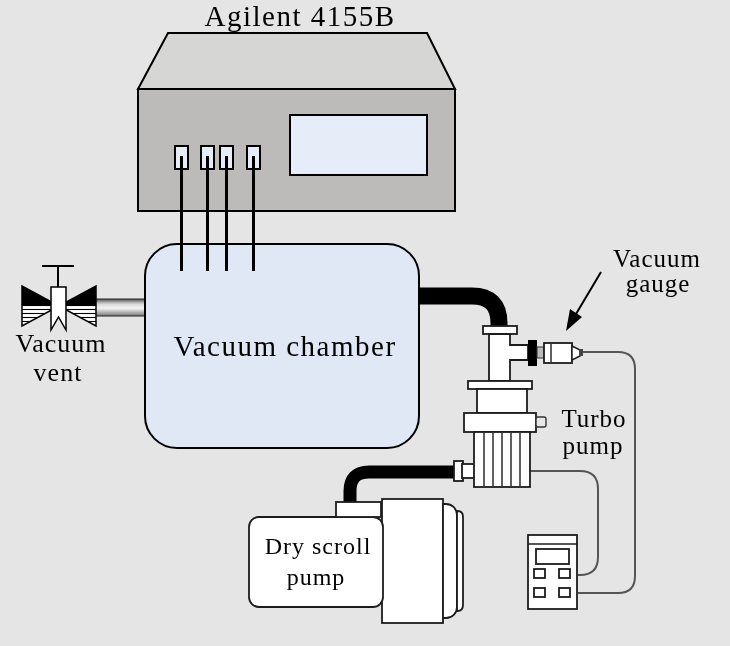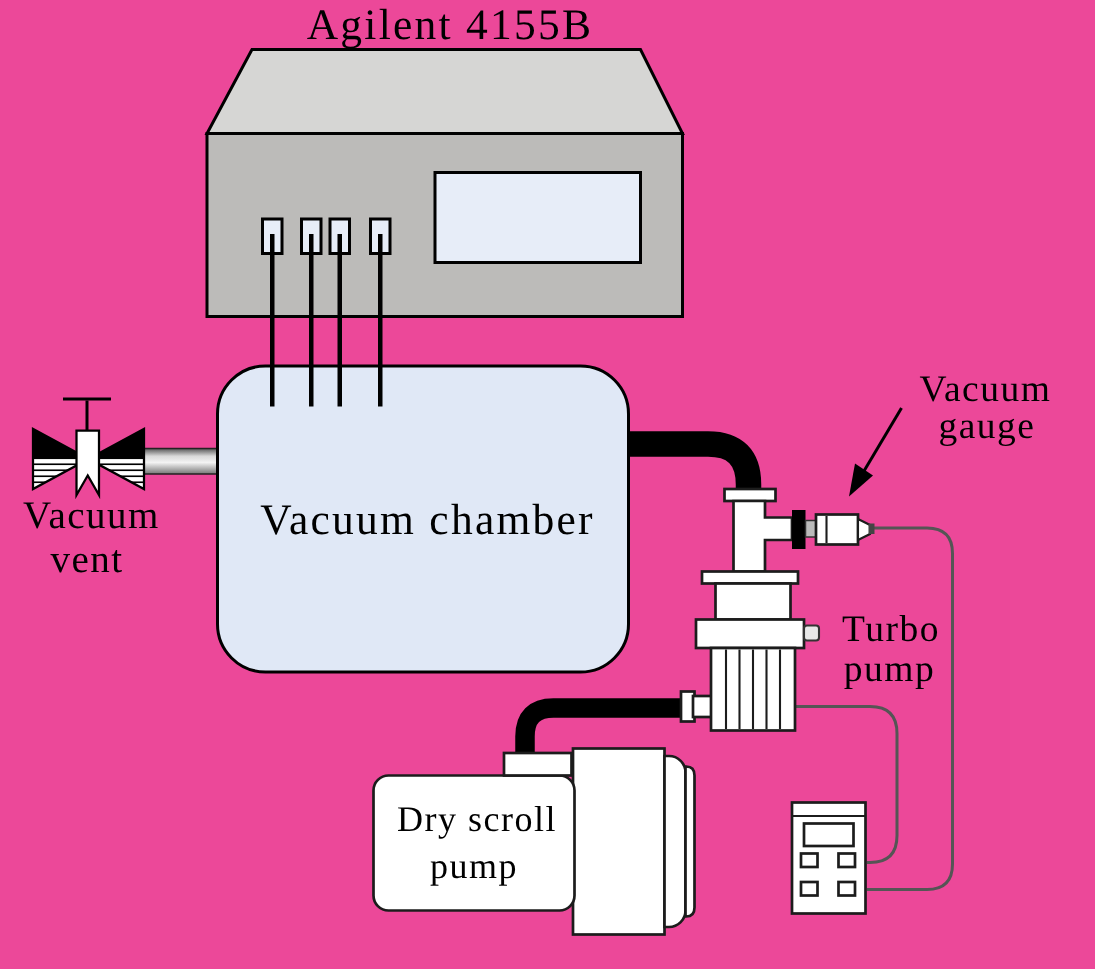--- a/index.html
+++ b/index.html
@@ -1,16 +1,16 @@
 <!DOCTYPE html>
 <html><head>
 <meta charset="utf-8">
 <style>
   html,body{margin:0;padding:0;background:#ffffff;}
-  .stage{width:730px;height:646px;position:relative;background:#ec4899;}
+  .stage{width:730px;height:646px;position:relative;background:#e5e5e5;}
   svg{display:block;}
   text{font-family:"Liberation Serif","DejaVu Serif",serif;fill:#000;}
   .t29{font-size:29px;letter-spacing:1.5px;}
   .t26{font-size:26px;letter-spacing:1px;}
   .t25{font-size:25px;letter-spacing:1px;}
   .t24{font-size:24px;letter-spacing:1px;}
   .outline2{stroke:#000;stroke-width:2;}
   .eq{fill:#ffffff;stroke:#1c1c1c;stroke-width:1.8;}
   .fin{stroke:#1c1c1c;stroke-width:1.4;}
   .blackhose{fill:none;stroke:#000;}

